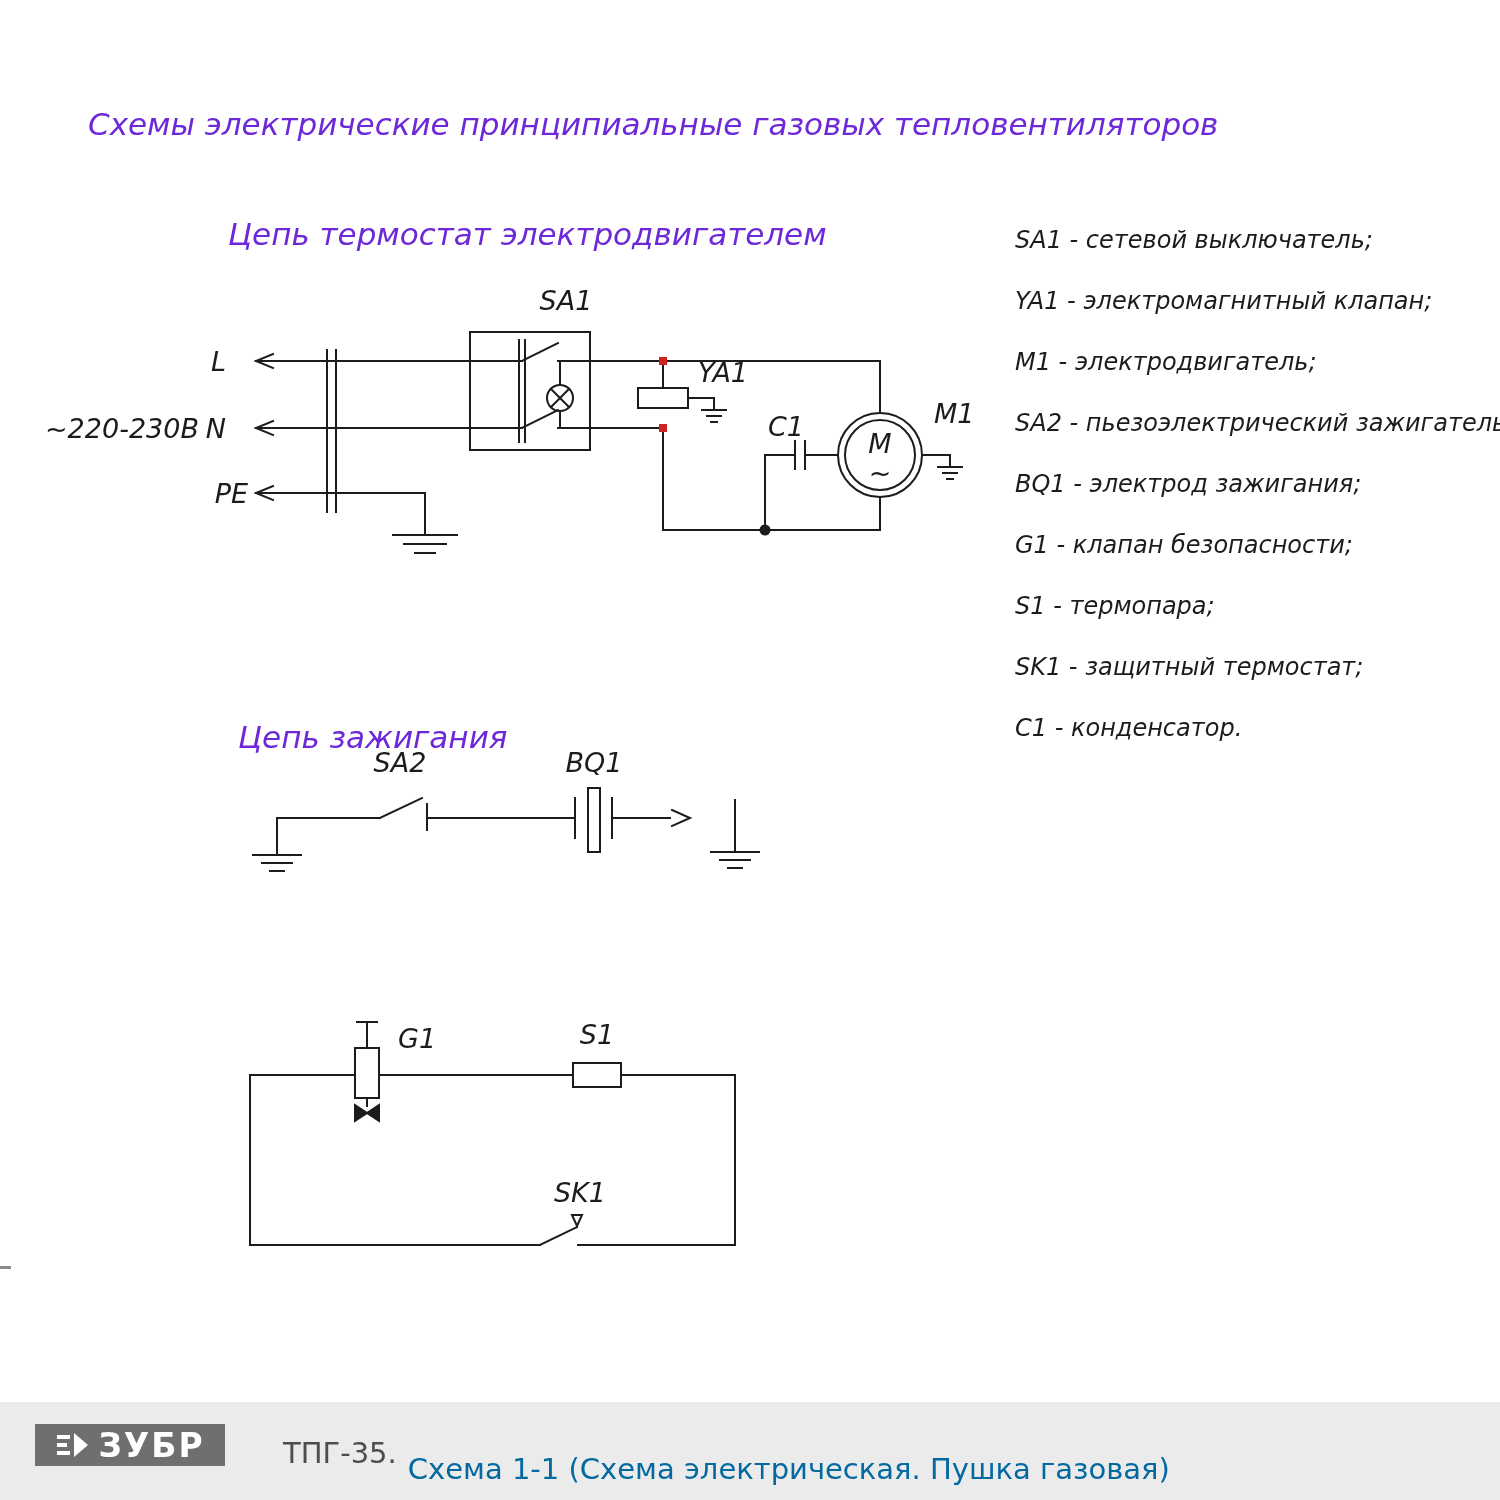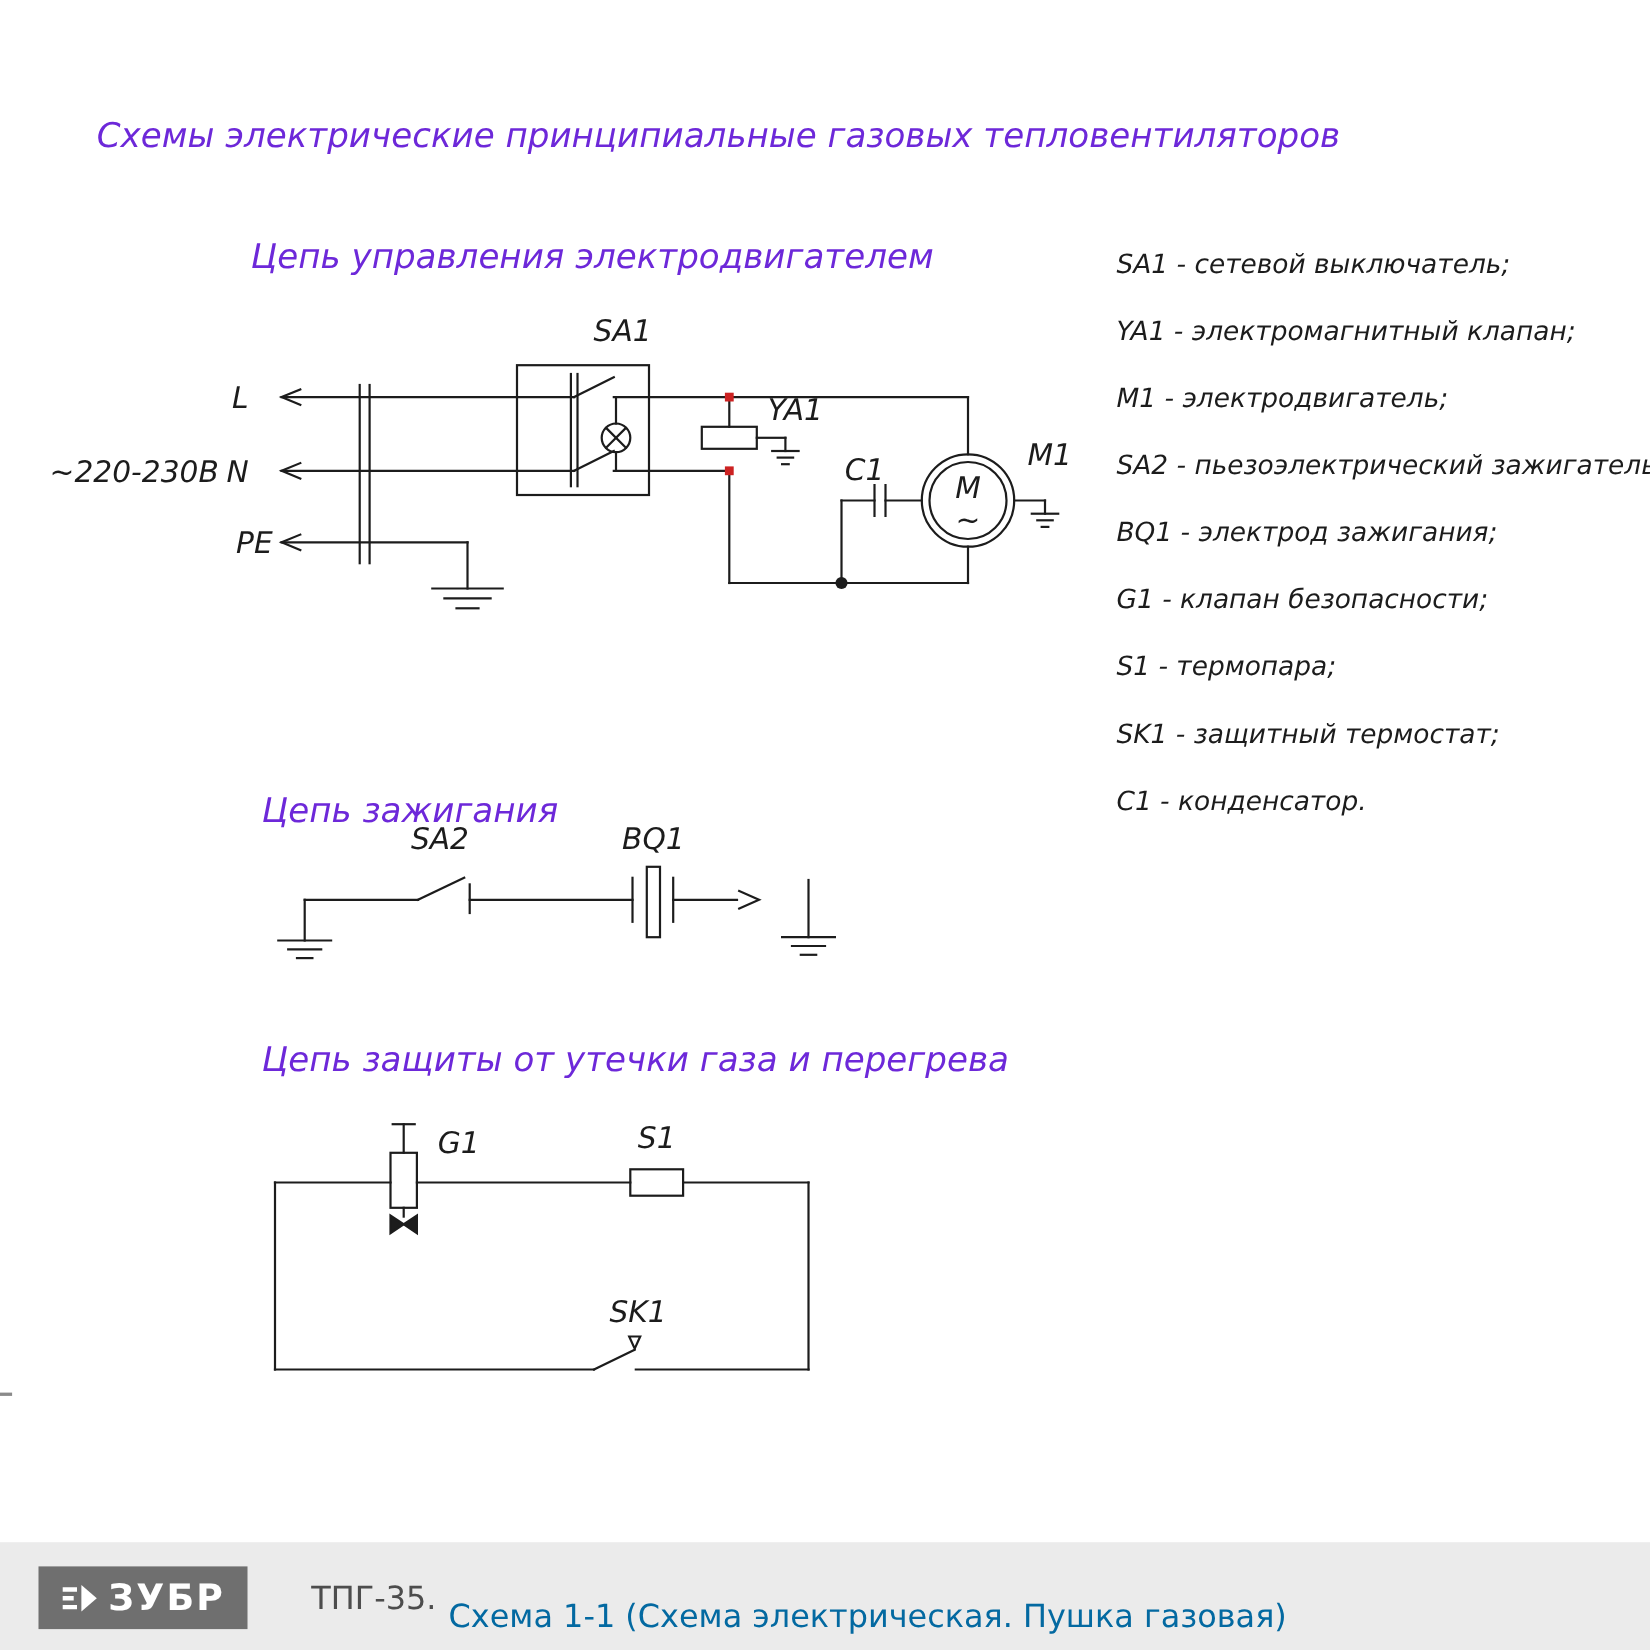--- a/index.html
+++ b/index.html
@@ -10,34 +10,34 @@
   .title-s1{position:absolute;left:228px;top:216px;font-size:31px;}
   .title-s2{position:absolute;left:238px;top:719px;font-size:31px;}
   .title-s3{position:absolute;left:238px;top:946px;font-size:31px;}
   .legend{position:absolute;left:1015px;top:226px;font-size:24px;font-style:italic;color:#1c1c1c;}
   .legend .li{margin-bottom:33px;white-space:nowrap;}
   svg.circ{position:absolute;overflow:visible;}
   .w{stroke:#1c1c1c;stroke-width:2;fill:none;stroke-linecap:square;}
   svg text{font-family:"DejaVu Sans",sans-serif;font-style:italic;font-size:27px;fill:#1c1c1c;stroke:none;}
   .edge-mark{position:absolute;left:0;top:1266px;width:11px;height:3px;background:#8a8a8a;}
   .footer-bar{position:absolute;left:0;top:1402px;width:1500px;height:98px;background:#ebebeb;}
-  .logo{position:absolute;left:35px;top:1424px;width:190px;height:57px;background:#6f6f6f;color:#fff;
+  .logo{position:absolute;left:35px;top:1424px;width:190px;height:42px;background:#6f6f6f;color:#fff;
         display:flex;align-items:center;justify-content:center;gap:9px;font-weight:bold;font-size:33px;letter-spacing:2px;}
   .footer-text{position:absolute;left:283px;top:1424px;height:57px;display:flex;align-items:center;font-size:29px;white-space:nowrap;}
   .model{font-weight:normal;color:#4d4d4d;margin-right:11px;}
   .caption{color:#0369a1;margin-top:32px;}
 </style>
 </head>
 <body>
 
 <div class="page">
 
   <div class="gost title-main">Схемы электрические принципиальные газовых тепловентиляторов</div>
 
-  <div class="gost title-s1">Цепь управления электродвигателем</div>
+  <div class="gost title-s1">Цепь термостат электродвигателем</div>
 
   <svg class="circ" style="left:0;top:270px" width="1000" height="330" viewBox="0 0 1000 330">
 
     <g class="w">
       <path d="M273,84 L256,91 L273,98"></path>
       <path d="M273,151 L256,158 L273,165"></path>
       <path d="M273,216 L256,223 L273,230"></path>
       <line x1="256" y1="91" x2="522" y2="91"></line>
       <line x1="256" y1="158" x2="522" y2="158"></line>
       <line x1="256" y1="223" x2="425" y2="223"></line>
@@ -155,21 +155,20 @@
     <g class="w">
       <line x1="535" y1="60" x2="535" y2="112"></line>
       <line x1="511" y1="112" x2="559" y2="112"></line>
       <line x1="520" y1="120" x2="550" y2="120"></line>
       <line x1="528" y1="128" x2="542" y2="128"></line>
     </g>
     <text x="200" y="32" text-anchor="middle">SA2</text>
     <text x="394" y="32" text-anchor="middle">BQ1</text>
   </svg>
 
-  <div class="gost title-s3">Цепь защиты от утечки газа и перегрева</div>
 
   <svg class="circ" style="left:200px;top:1000px" width="620" height="280" viewBox="0 0 620 280">
     <g class="w">
       <line x1="50" y1="75" x2="155" y2="75"></line>
       <line x1="179" y1="75" x2="373" y2="75"></line>
       <line x1="421" y1="75" x2="535" y2="75"></line>
       <line x1="535" y1="75" x2="535" y2="245"></line>
       <line x1="535" y1="245" x2="378" y2="245"></line>
       <line x1="50" y1="245" x2="340" y2="245"></line>
       <line x1="50" y1="75" x2="50" y2="245"></line>

